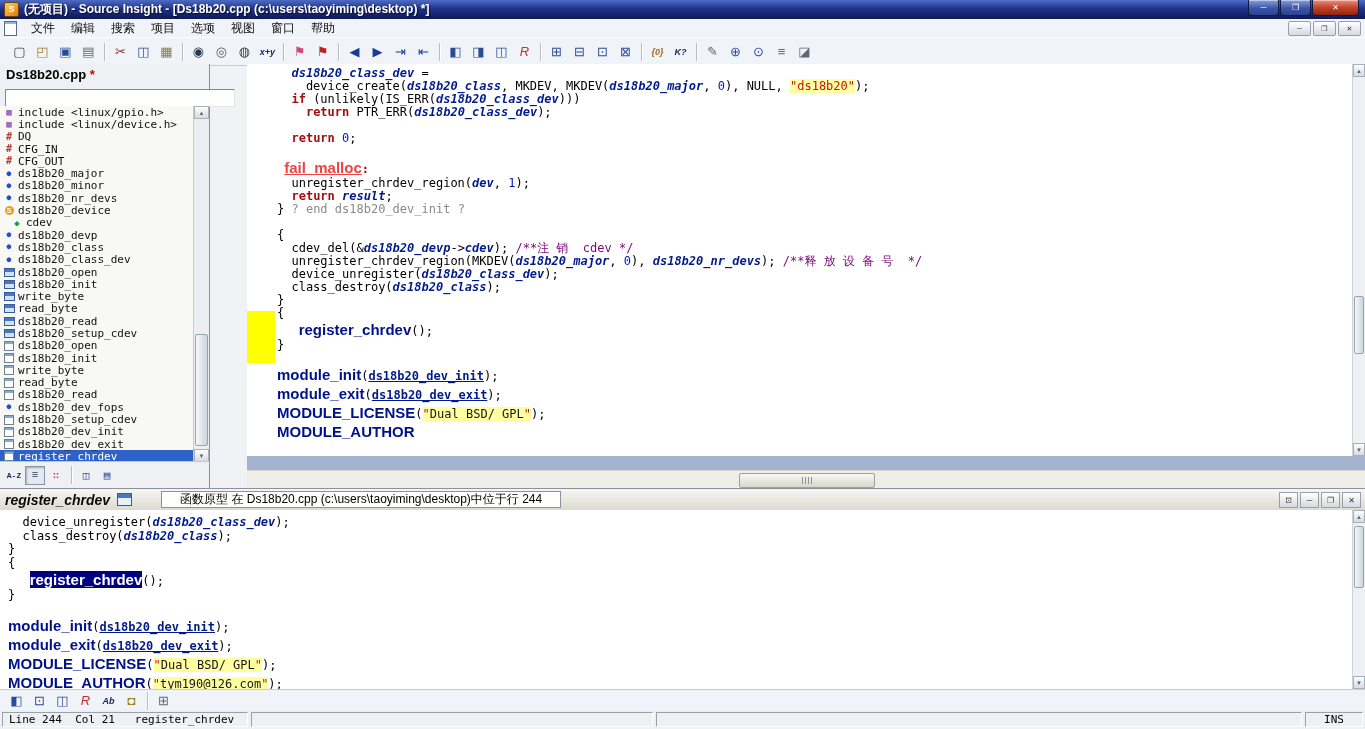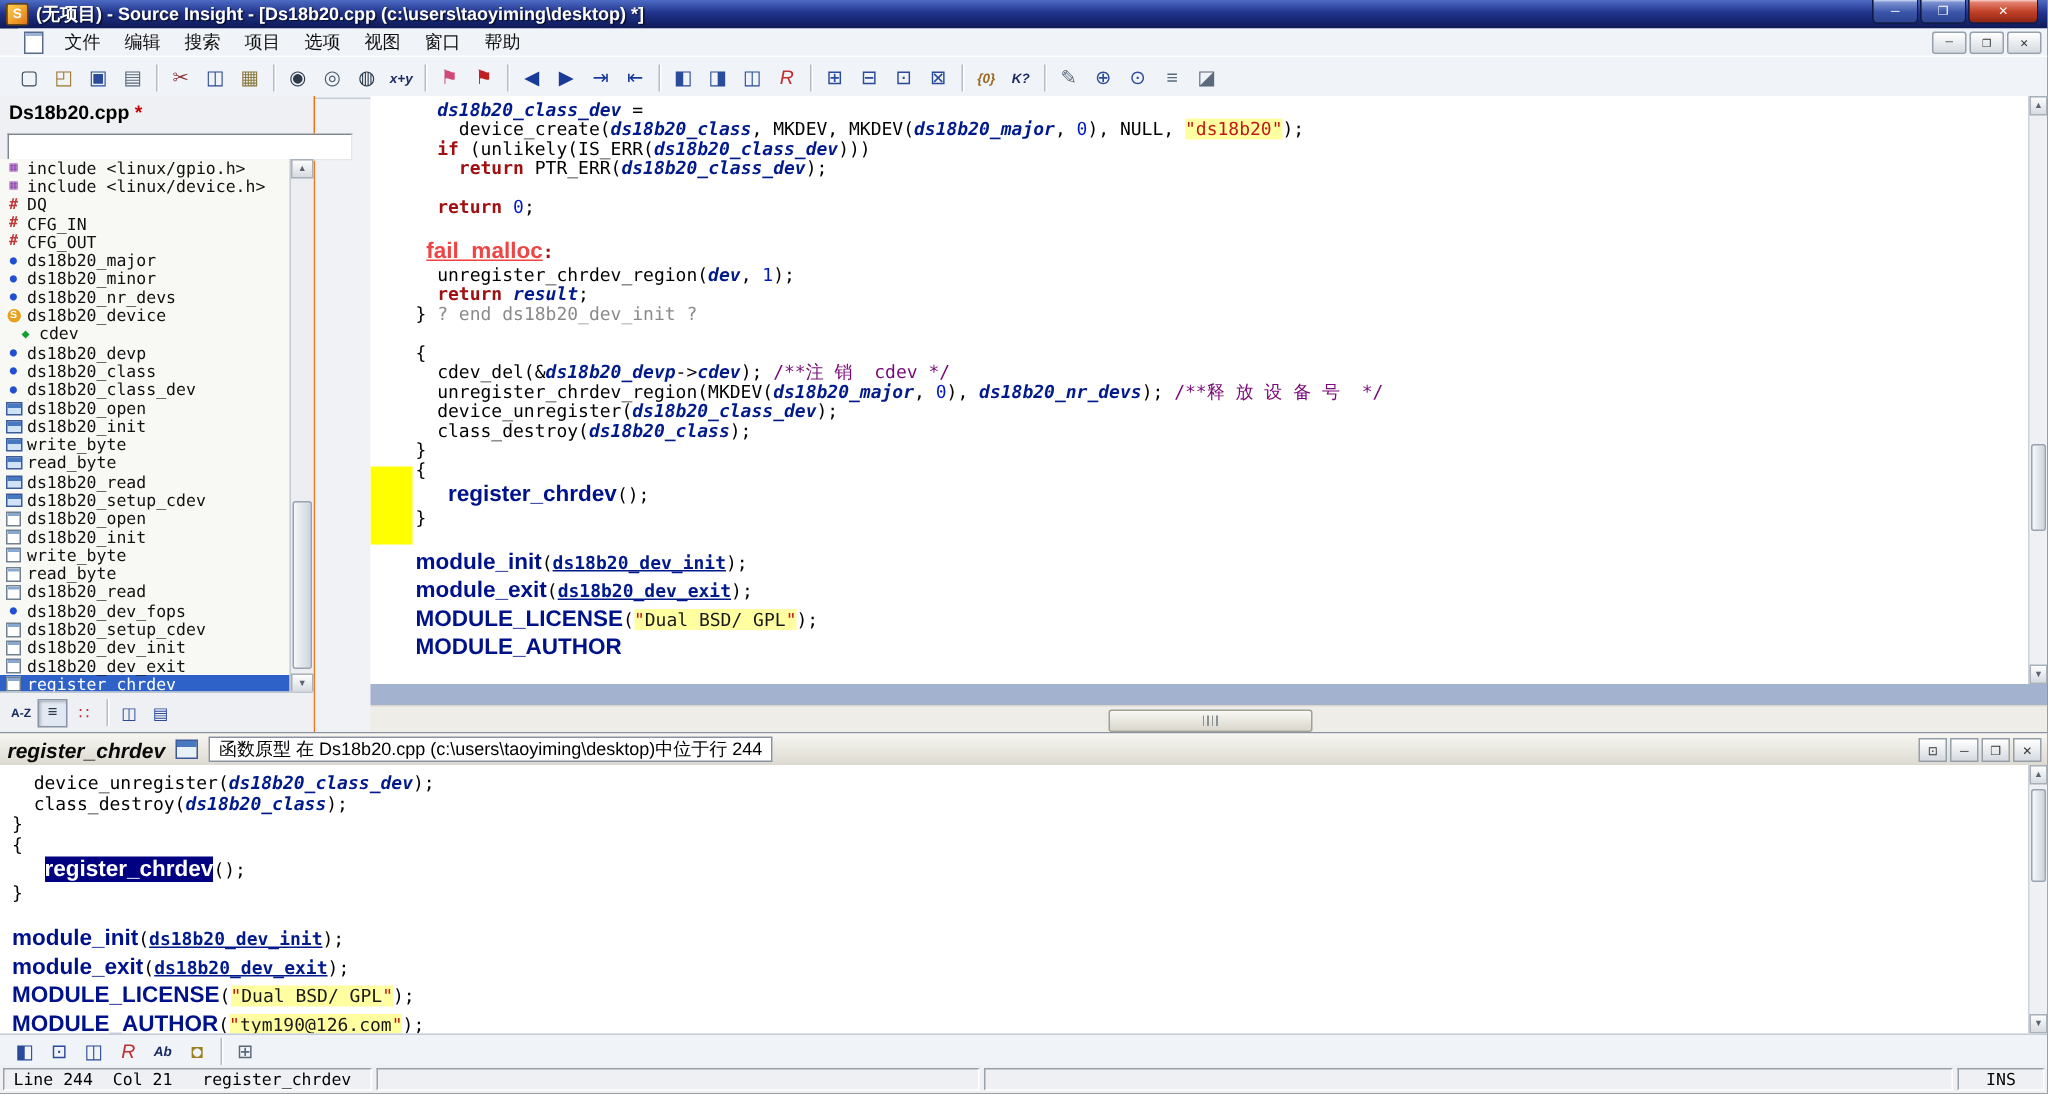--- a/index.html
+++ b/index.html
@@ -17,21 +17,21 @@
   .title-text{font-size:12px;font-weight:bold;text-shadow:1px 1px 1px rgba(0,0,0,.7);white-space:nowrap;}
   .win-controls{position:absolute;right:6px;top:0;display:flex;gap:1px;}
   .wbtn{height:15px;border:1px solid #101c46;border-top:none;border-radius:0 0 4px 4px;
     display:flex;align-items:center;justify-content:center;color:#fff;font-size:8px;
     box-shadow:inset 0 1px 0 rgba(255,255,255,.45);}
   .wbtn.b-minimize,.wbtn.b-maximize{width:29px;background:linear-gradient(#8aa0dc,#3a55a8 55%,#2c4390);}
   .wbtn.b-close{width:45px;background:linear-gradient(#ea9280,#c4432a 50%,#8d2411);}
 
   
   .menubar{position:absolute;top:19px;left:0;right:0;height:18px;background:#f0f3f8;
-    border-bottom:1px solid #dfe3e9;display:flex;align-items:center;font-size:12px;color:#111;margin-left:12px;}
+    border-bottom:1px solid #dfe3e9;display:flex;align-items:center;font-size:12px;color:#111;}
   .mdi-doc{width:11px;height:13px;margin:0 6px 0 4px;background:#fff;border:1px solid #5a6a8a;
     box-shadow:inset 0 2px 0 #9ab4d8;flex:none;}
   .menu-item{padding:1px 8px;white-space:nowrap;}
   .mdi-controls{position:absolute;right:4px;top:2px;display:flex;gap:2px;}
   .mdi-btn{width:21px;height:13px;background:linear-gradient(#ffffff,#d5dae0);
     border:1px solid #96a0ac;border-radius:2px;font-size:7px;color:#333;
     display:flex;align-items:center;justify-content:center;}
 
   
   .toolbar{position:absolute;top:37px;left:0;right:0;height:27px;background:#f0f3f8;
@@ -62,21 +62,21 @@
     background:#e8a020;color:#fff;font:bold 7px/9px "Liberation Sans",sans-serif;text-align:center;}
   .si-cdev::before{content:"◆";color:#10a030;}
   .si-func::before{content:"";display:block;width:9px;height:7px;
     background:linear-gradient(#4878c0 0 3px,#cfe2f6 3px);border:1px solid #3a5a9a;}
   .si-func2::before{content:"";display:block;width:8px;height:8px;background:#fff;
     border:1px solid #708090;box-shadow:inset 0 2px 0 #88a8d0;}
   .list-sb{position:absolute;right:0;top:42px;bottom:26px;width:15px;background:#eceef2;border-left:1px solid #c6cad2;}
   .panel-footer{position:absolute;left:0;right:0;bottom:0;height:26px;background:#eef0f4;
     border-top:1px solid #c2c8d0;display:flex;align-items:center;padding-left:4px;}
   .ft-btn{min-width:18px;height:17px;display:flex;align-items:center;justify-content:center;
-    font-size:11px;margin-right:1px;flex:none;border:1px solid transparent;}
+    font-size:11px;margin-right:1px;flex:none;border:1px solid transparent;font-family:Liberation Mono, monospace;}
   .ft-btn.small{font-size:8px;font-weight:bold;}
   .ft-btn.pressed{background:#e2e9f2;border-color:#8a96a8;box-shadow:inset 1px 1px 2px rgba(0,0,0,.25);}
 
   
   .sb-btn{position:absolute;left:0;width:100%;height:13px;background:linear-gradient(#fdfdfd,#d7dbe1);
     border:1px solid #a8b0ba;box-sizing:border-box;color:#5a6472;font-size:6px;
     display:flex;align-items:center;justify-content:center;}
   .sb-btn.up{top:0;}  .sb-btn.down{bottom:0;}
   .sb-btn.up::before{content:"▲";} .sb-btn.down::before{content:"▼";}
   .v-thumb{position:absolute;left:1px;right:1px;background:linear-gradient(90deg,#f6f8fa,#ccd4dd);
@@ -110,21 +110,21 @@
   .h-grip{position:absolute;left:50%;top:3px;margin-left:-5px;width:10px;height:7px;
     background:repeating-linear-gradient(90deg,#8a9298 0 1px,transparent 1px 3px);}
 
   
   .context-pane{position:absolute;left:0;top:488px;right:0;height:201px;background:#fff;border-top:1px solid #8a92a0;box-sizing:border-box;}
   .ctx-header{position:relative;height:21px;background:linear-gradient(#f7f6f1,#dcdad0);
     border-bottom:1px solid #b8b8b0;display:flex;align-items:center;padding:0 5px;gap:7px;}
   .ctx-title{font:bold italic 14px "Liberation Sans",sans-serif;color:#0a0a0a;white-space:nowrap;}
   .ctx-sym-icon{width:13px;height:11px;background:linear-gradient(#4878c0 0 4px,#e8f0fa 4px);
     border:1px solid #3a5a9a;flex:none;}
-  .ctx-info{font-size:12px;background:#fff;border:1px solid #8a92a0;padding:0 6px;height:15px;line-height:15px;white-space:nowrap;}
+  .ctx-info{font-size:12px;background:#fff;border:1px solid #8a92a0;padding:0 18px;height:15px;line-height:15px;white-space:nowrap;margin-left:22px;}
   .ctx-buttons{position:absolute;right:4px;top:3px;display:flex;gap:2px;}
   .ctx-btn{width:17px;height:14px;background:linear-gradient(#ffffff,#d5dae0);border:1px solid #96a0ac;
     font-size:8px;color:#333;display:flex;align-items:center;justify-content:center;}
   .ctx-body{position:absolute;top:21px;left:0;right:12px;bottom:0;background:#fff;overflow:hidden;}
   .ctx-code{padding:6px 0 0 8px;}
   .ctx-vsb{position:absolute;right:0;top:21px;width:12px;bottom:0;background:#eef0f4;border-left:1px solid #cdd1d8;}
 
   
   .bottom-toolbar{position:absolute;left:0;right:0;top:689px;height:21px;background:#f0f3f8;
     border-top:1px solid #c6ccd6;display:flex;align-items:center;padding-left:5px;}

